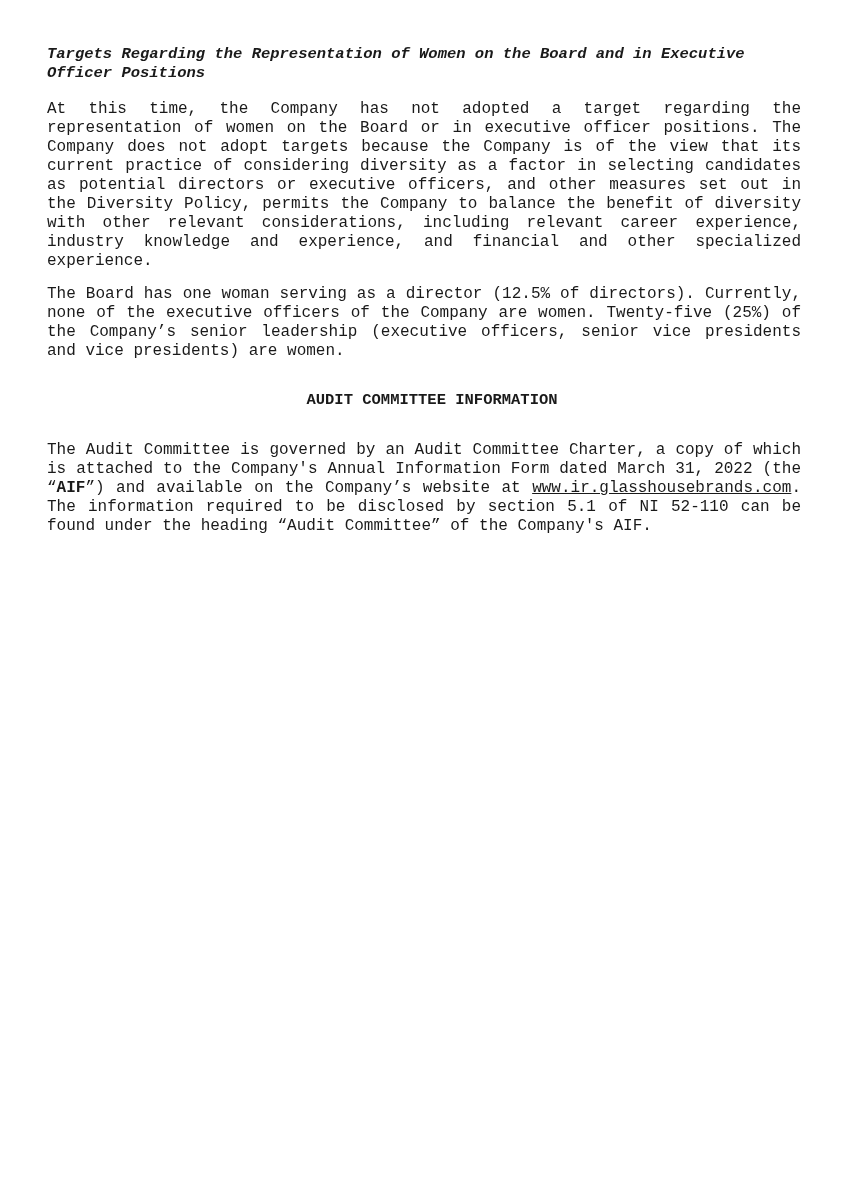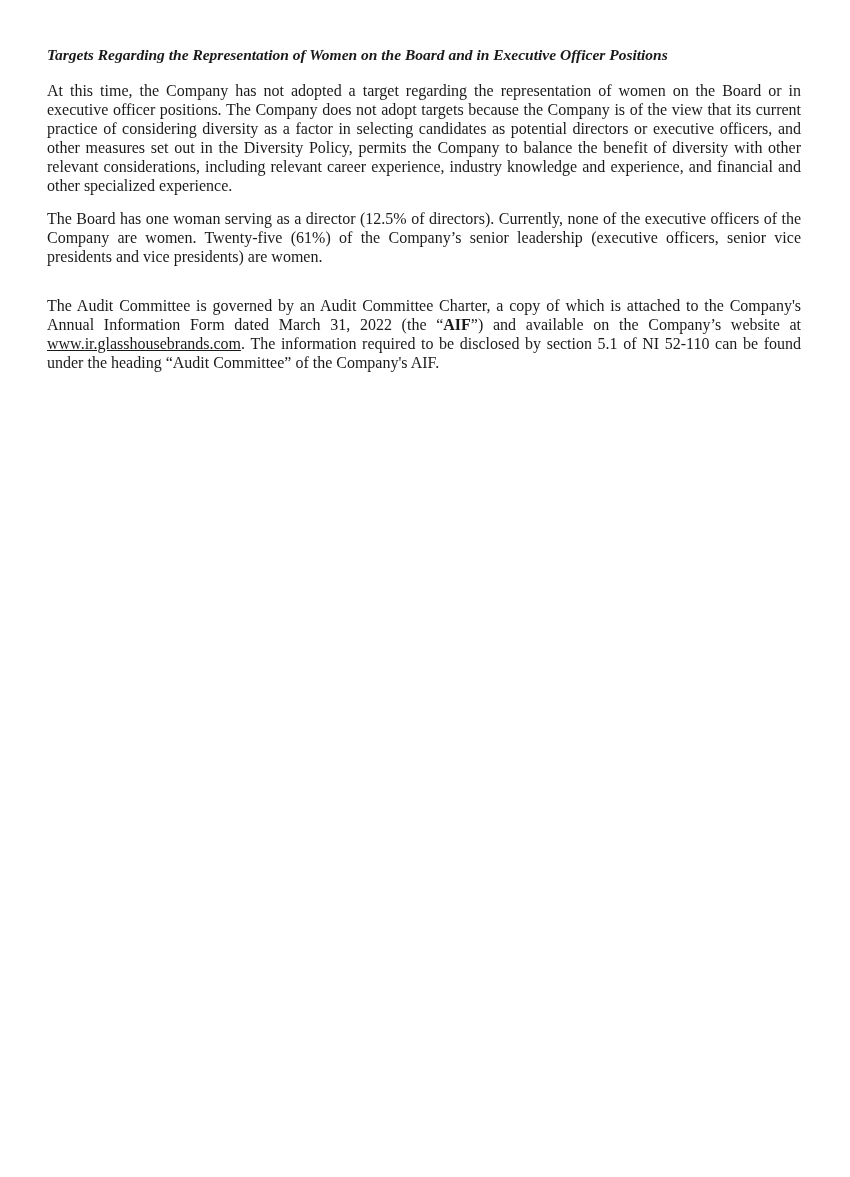--- a/index.html
+++ b/index.html
@@ -5,21 +5,21 @@
   html, body {
     margin: 0;
     padding: 0;
     background: #ffffff;
   }
   .page {
     position: relative;
     width: 828px;
     height: 1177px;
     background: #ffffff;
-    font-family: Liberation Serif, serif;
+    font-family: Liberation Mono, monospace;
     color: #1a1a1a;
     overflow: hidden;
   }
   .content {
     position: absolute;
     top: 45px;
     left: 47px;
     width: 770px;
   }
   .doc-heading-italic {
@@ -60,20 +60,21 @@
 </head>
 <body>
 
 <div class="page">
   <div class="content">
 
     <h2 class="doc-heading-italic">Targets Regarding the Representation of Women on the Board and in Executive Officer Positions</h2>
 
     <p class="doc-paragraph">At this time, the Company has not adopted a target regarding the representation of women on the Board or in executive officer positions. The Company does not adopt targets because the Company is of the view that its current practice of considering diversity as a factor in selecting candidates as potential directors or executive officers, and other measures set out in the Diversity Policy, permits the Company to balance the benefit of diversity with other relevant considerations, including relevant career experience, industry knowledge and experience, and financial and other specialized experience.</p>
 
-    <p class="doc-paragraph space-after-large">The Board has one woman serving as a director (12.5% of directors). Currently, none of the executive officers of the Company are women. Twenty-five (61%) of the Company’s senior leadership (executive officers, senior vice presidents and vice presidents) are women.</p>
+    <p class="doc-paragraph space-after-large">The Board has one woman serving as a director (12.5% of directors). Currently, none of the executive officers of the Company are women. Twenty-five (25%) of the Company’s senior leadership (executive officers, senior vice presidents and vice presidents) are women.</p>
 
+    <h2 class="doc-heading-center">AUDIT COMMITTEE INFORMATION</h2>
 
     <p class="doc-paragraph"><span>The Audit Committee is governed by an Audit Committee Charter, a copy of which is attached to the Company's Annual Information Form dated March 31, 2022 (the “</span><span class="run-bold">AIF</span><span>”) and available on the Company’s website at </span><span class="run-underline">www.ir.glasshousebrands.com</span><span>. The information required to be disclosed by section 5.1 of NI 52-110 can be found under the heading “Audit Committee” of the Company's AIF.</span></p>
 
   </div>
 
 </div>
 
 </body></html>

